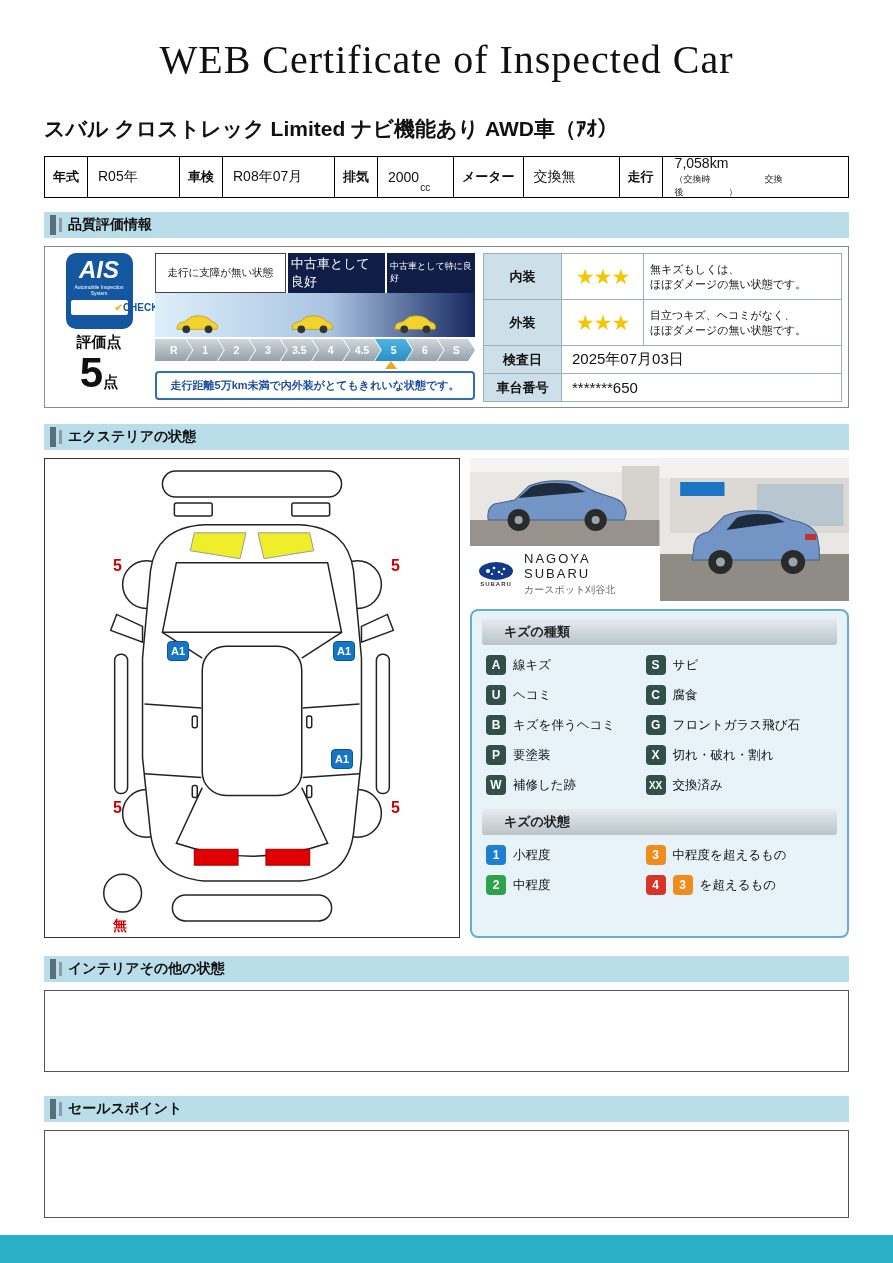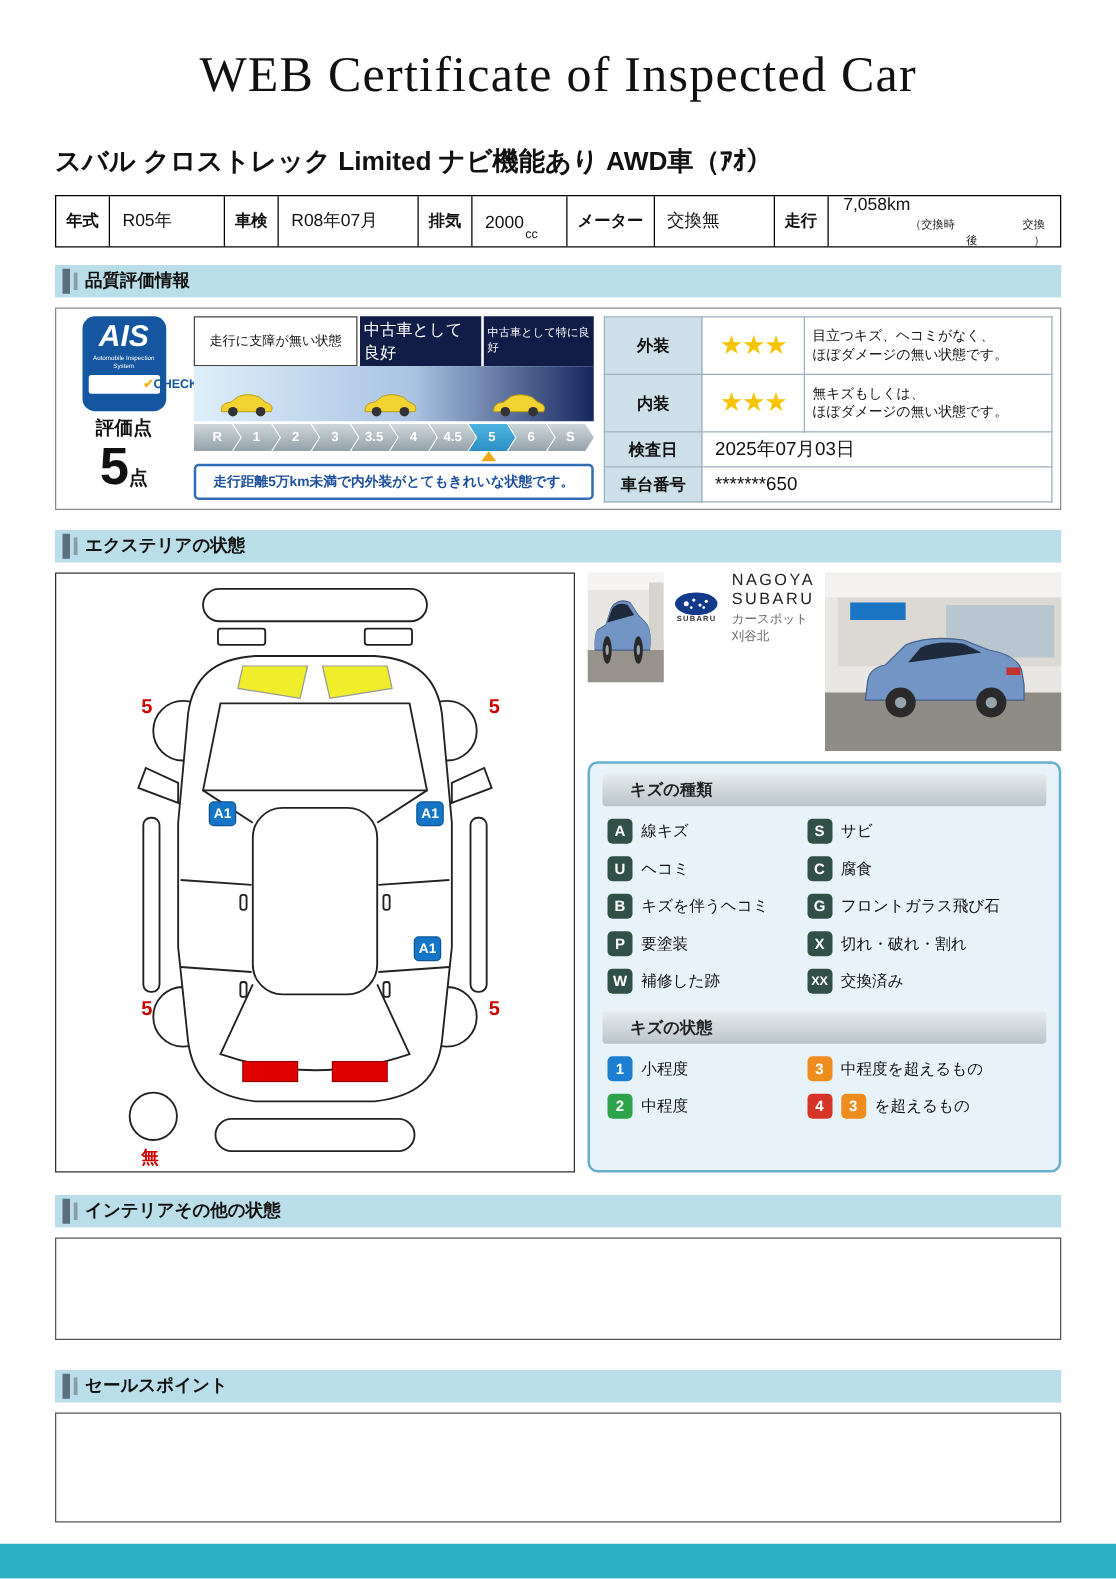--- a/index.html
+++ b/index.html
@@ -12,21 +12,21 @@
 
   
   .spec-table { display:flex; border:1px solid #000; height:42px; margin-top:13px; background:#fff; }
   .sp { border-right:1px solid #000; display:flex; align-items:center; justify-content:center; }
   .sp:last-child { border-right:none; }
   .sp-label { font-weight:bold; font-size:13px; padding:0 8px; }
   .sp-value { font-size:14px; justify-content:flex-start; padding:0 10px; }
   .w-yearv{flex-basis:92px} .w-shakenv{flex-basis:112px} .w-haikiv{flex-basis:76px} .w-meterv{flex-basis:96px}
   .sp-run { flex:1; flex-direction:column; align-items:flex-start; justify-content:center; padding:2px 12px; }
   .sp-run .run-main { font-size:14px; }
-  .sp-run .run-note { font-size:9px; color:#222; margin-top:2px;text-align:right; }
+  .sp-run .run-note { font-size:9px; color:#222; margin-top:2px; }
   .unit-small { font-size:10px; align-self:flex-end; margin:0 0 4px 1px; }
 
   
   .sec { background:#b9dde9; height:26px; display:flex; align-items:center; font-weight:bold; font-size:14px; padding-left:24px; position:relative; }
   .sec::before { content:""; position:absolute; left:6px; top:3px; bottom:3px; width:6px; background:#5c6e7a; }
   .sec::after { content:""; position:absolute; left:15px; top:6px; bottom:6px; width:3px; background:#8b9da9; }
   .mt14{margin-top:14px} .mt16{margin-top:16px} .mt18{margin-top:18px} .mt24{margin-top:24px}
 
   
   .quality-box { border:1px solid #8a8a8a; margin-top:8px; padding:6px; display:flex; gap:8px; height:162px; }
@@ -74,21 +74,21 @@
   .diagram-box > svg { position:absolute; left:0; top:0; }
   .tread { position:absolute; color:#c00; font-weight:bold; font-size:16px; }
   .t1{left:68px;top:98px} .t2{left:346px;top:98px} .t3{left:68px;top:340px} .t4{left:346px;top:340px}
   .spare-mark { position:absolute; left:68px; top:458px; color:#c00; font-weight:bold; font-size:14px; }
   .a1 { position:absolute; width:22px; height:20px; background:#1576c8; border:1px solid #0d5396; border-radius:4px;
         color:#fff; font-size:11px; font-weight:bold; display:flex; align-items:center; justify-content:center; }
   .a1-1{left:122px;top:182px} .a1-2{left:288px;top:182px} .a1-3{left:286px;top:290px}
 
   .ext-right { flex:1; display:flex; flex-direction:column; gap:8px; }
   .photos { height:143px; display:flex; }
-  .photo-left { width:50%; display:flex; flex-direction:row; }
+  .photo-left { width:50%; display:flex; flex-direction:column; }
   .photo-left svg { display:block; }
   .photo-right { width:50%; }
   .caption { height:55px; background:#fff; display:flex; align-items:center; gap:10px; padding:2px 8px; }
   .caption-logo { display:flex; flex-direction:column; align-items:center; }
   .caption-logo .logo-word { font-size:6px; letter-spacing:1px; color:#333; font-weight:bold; }
   .brand-l1 { font-size:13px; letter-spacing:2px; color:#222; }
   .brand-l2 { font-size:10px; color:#666; margin-top:2px; }
 
   .legend { flex:1; border:2px solid #66aecd; border-radius:8px; background:#e7f2f9; overflow:hidden; display:flex; flex-direction:column; }
   .legend-title { background:#c6e4f2; text-align:center; font-weight:bold; font-size:15px; padding:7px 0; border-bottom:1px solid #a8cfe0; }
@@ -186,32 +186,32 @@
           <span class="seg">6</span>
           <span class="seg">S</span>
         </div>
         <div class="pointer"></div>
         <div class="comment-box">走行距離5万km未満で内外装がとてもきれいな状態です。</div>
       </div>
 
       <table class="qtable">
         <tbody>
             <tr class="r-tall">
+          <td class="q-lbl">内装</td>
+          <td class="q-stars">★★★</td>
+          <td class="q-desc">
+            <div>無キズもしくは、</div>
+            <div>ほぼダメージの無い状態です。</div>
+          </td>
+        </tr>
+        <tr class="r-tall">
           <td class="q-lbl">外装</td>
           <td class="q-stars">★★★</td>
           <td class="q-desc">
             <div>目立つキズ、ヘコミがなく、</div>
-            <div>ほぼダメージの無い状態です。</div>
-          </td>
-        </tr>
-        <tr class="r-tall">
-          <td class="q-lbl">内装</td>
-          <td class="q-stars">★★★</td>
-          <td class="q-desc">
-            <div>無キズもしくは、</div>
             <div>ほぼダメージの無い状態です。</div>
           </td>
         </tr>
         <tr class="r-short">
           <td class="q-lbl">検査日</td>
           <td class="q-val" colspan="2">2025年07月03日</td>
         </tr>
         <tr class="r-short">
           <td class="q-lbl">車台番号</td>
           <td class="q-val" colspan="2">*******650</td>

